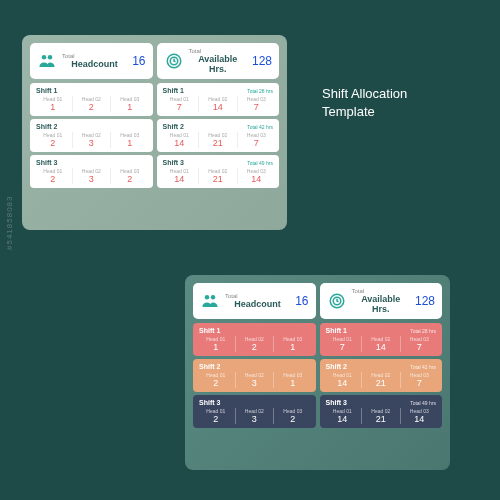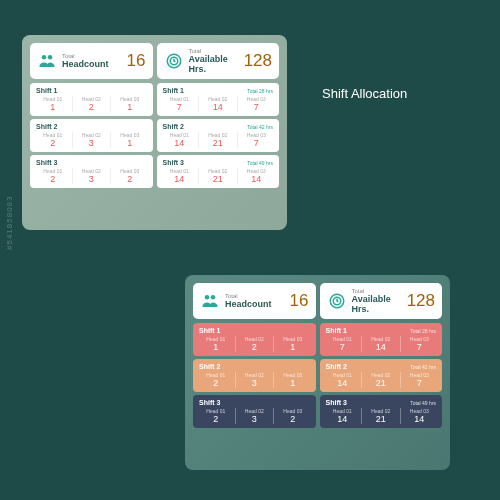--- a/index.html
+++ b/index.html
@@ -5,22 +5,22 @@
 * { margin: 0; padding: 0; box-sizing: border-box; }
 body { background: #1e4a48; font-family: Arial, sans-serif; width: 500px; height: 500px; position: relative; }
 .panel { position: absolute; border-radius: 8px; padding: 8px; }
 .panel-1 { left: 22px; top: 35px; width: 265px; height: 195px; background: linear-gradient(135deg, #9bb5a8, #8fa89c); }
 .panel-2 { left: 185px; top: 275px; width: 265px; height: 195px; background: linear-gradient(135deg, #5a8a82, #4a7870); }
 .summary { display: flex; gap: 4px; margin-bottom: 4px; }
 .card { background: #fff; border-radius: 5px; flex: 1; padding: 5px 7px; display: flex; align-items: center; gap: 5px; }
 .icon-box { width: 20px; height: 20px; display: flex; align-items: center; justify-content: center; }
 .meta { flex: 1; }
 .meta-t { font-size: 6px; color: #888; }
-.meta-v { font-size: 9px; font-weight: bold; color: #2a5a58; }
-.num { font-size: 17px; color: #a16207; font-weight: 500; }
+.meta-v { font-size: 9px; font-weight: bold; color: #2a5a58; text-align: center; }
+.num { font-size: 12px; color: #1d4ed8; font-weight: 500; }
 .shifts { display: flex; gap: 4px; }
 .col { flex: 1; display: flex; flex-direction: column; gap: 3px; }
 .shift { background: #fff; border-radius: 4px; padding: 4px 6px; }
 .shift-h { display: flex; justify-content: space-between; align-items: center; margin-bottom: 2px; }
 .shift-t { font-size: 7px; font-weight: bold; color: #2a5a58; }
 .shift-tot { font-size: 5px; color: #2aa89a; }
 .heads { display: flex; gap: 2px; }
 .head { flex: 1; text-align: center; border-left: 1px solid #eee; padding-left: 2px; }
 .head:first-child { border-left: none; padding-left: 0; }
 .head-l { font-size: 5px; color: #aaa; }
@@ -41,20 +41,21 @@
 .label-2 { left: 48px; top: 330px; }
 .wm { position: absolute; left: 5px; top: 250px; transform: rotate(-90deg); transform-origin: left top; font-size: 8px; color: rgba(255,255,255,0.25); letter-spacing: 1px; }
 </style>
 </head>
 <body>
 
 <div class="wm">#541858083</div>
 
 <div class="label label-1">
   <div>Shift Allocation</div>
+    <div>Template</div>
 </div>
 <div class="label label-2">
 </div>
 
 <div class="panel panel-1">
   <div class="summary">
     <div class="card">
       <div class="icon-box">
         <svg viewBox="0 0 24 24" width="18" height="18" fill="#2aa89a">
             <circle cx="8" cy="7" r="3"></circle>

